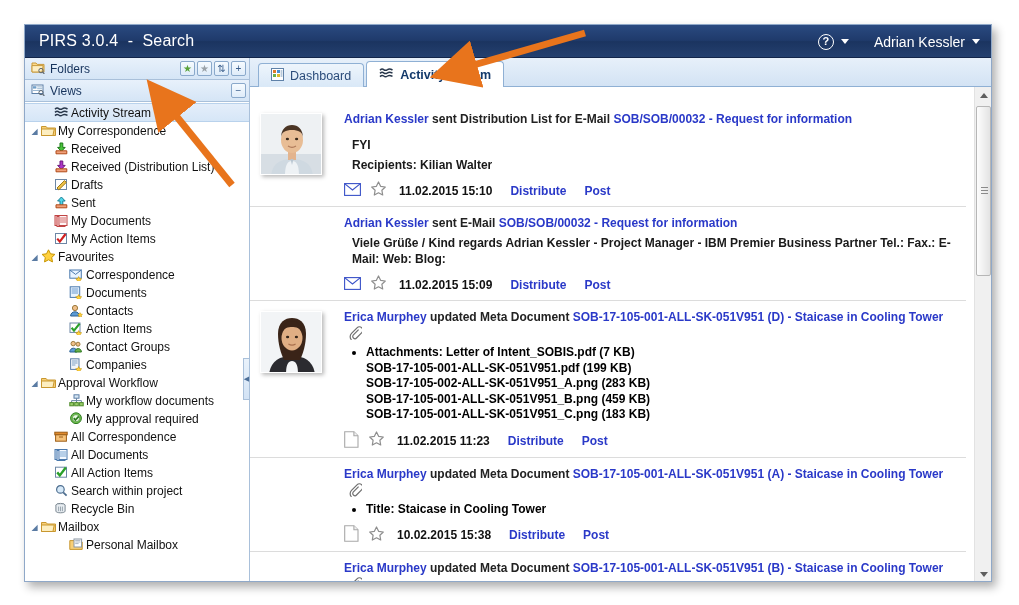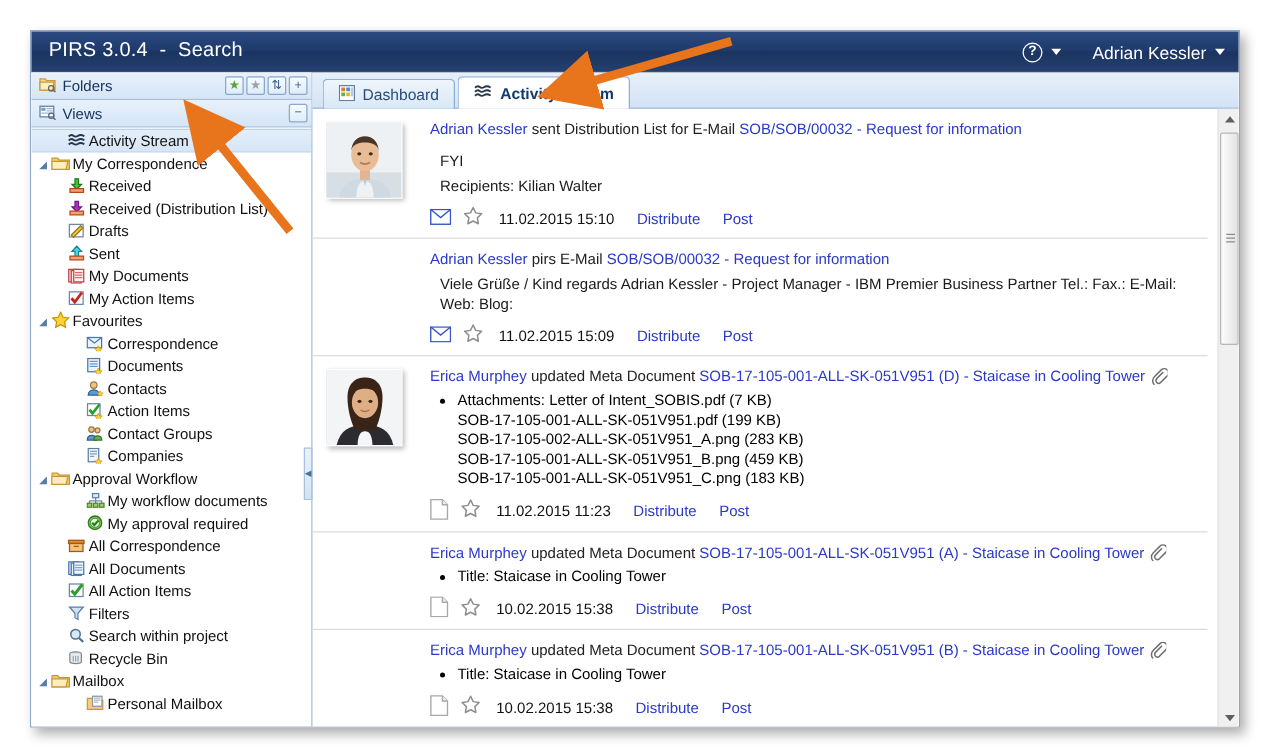--- a/index.html
+++ b/index.html
@@ -152,22 +152,23 @@
   .tab.active {
     background: #ffffff;
     height: 26px;
     color:#143a6b; font-weight: bold;
     top: 1px;
   }
 
   #stream-wrap { flex:1; display:flex; min-height:0; background:#ffffff; }
   #stream {
     flex:1; overflow:hidden; position:relative;
-    padding: 0 8px 0 0;
+    padding: 16px 8px 0 0;
     min-width:0;
+    font-weight:bold;
   }
 
   .entry {
     display: flex;
     padding: 8px 10px 6px 8px;
     border-bottom: 1px solid #dcdcdc;
     min-height: 0;
   }
   .avatar-col { width: 86px; flex: none; padding-left: 2px; padding-top:2px; }
   .avatar {
@@ -455,27 +456,20 @@
               </svg></span>
             <span class="tree-label">All Documents</span>
           </div>
           <div class="tree-row ind1">
             <span class="twisty"></span>
             <span class="tree-ico"><svg width="15" height="13" viewBox="0 0 15 13">
                 <rect x="1.5" y="1.2" width="11" height="10" fill="#ffffff" stroke="#6c86a5"></rect>
                 <path d="M3.2 6.4l2.6 3L11.8 1.6" stroke="#2aa02a" stroke-width="2.4" fill="none"></path>
               </svg></span>
             <span class="tree-label">All Action Items</span>
-          </div>
-          <div class="tree-row ind1">
-            <span class="twisty"></span>
-            <span class="tree-ico"><svg width="15" height="13" viewBox="0 0 15 13">
-                <path d="M1.6 1.6h11L8.4 6.6v5l-2.4-1.4V6.6z" fill="#cfe3f5" stroke="#5d7fa6"></path>
-              </svg></span>
-            <span class="tree-label">Filters</span>
           </div>
           <div class="tree-row ind1">
             <span class="twisty"></span>
             <span class="tree-ico"><svg width="15" height="13" viewBox="0 0 15 13">
                 <circle cx="6.4" cy="5.4" r="3.8" fill="#d6e9f8" stroke="#4f6f90" stroke-width="1.2"></circle>
                 <path d="M9.2 8.4l3.4 3.2" stroke="#4f6f90" stroke-width="1.8"></path>
               </svg></span>
             <span class="tree-label">Search within project</span>
           </div>
           <div class="tree-row ind1">
@@ -569,21 +563,21 @@
                     </svg></span>
                   <span class="ts">11.02.2015 15:10</span>
                   <a class="act lnk" href="#">Distribute</a>
                   <a class="act lnk" href="#">Post</a>
                 </div>
               </div>
             </div>
             <div class="entry">
               <div class="avatar-col"></div>
               <div class="entry-body">
-                <div class="entry-head"><a class="lnk actor" href="#">Adrian Kessler</a><span> pirs E-Mail </span><a class="lnk" href="#">SOB/SOB/00032 - Request for information</a></div>
+                <div class="entry-head"><a class="lnk actor" href="#">Adrian Kessler</a><span> sent E-Mail </span><a class="lnk" href="#">SOB/SOB/00032 - Request for information</a></div>
                 <div class="detail detail-plain">Viele Grüße / Kind regards Adrian Kessler - Project Manager - IBM Premier Business Partner Tel.: Fax.: E-Mail: Web: Blog:</div>
                 <div class="meta-row">
                   <span><svg width="17" height="13" viewBox="0 0 17 13">
                       <rect x="0.6" y="0.6" width="15.8" height="11.8" fill="#ffffff" stroke="#3a52c8" stroke-width="1.1"></rect>
                       <path d="M0.6 0.6L8.5 7 16.4 0.6" fill="none" stroke="#3a52c8" stroke-width="1.1"></path>
                     </svg></span>
                   <span><svg width="17" height="16" viewBox="0 0 17 16">
                       <path d="M8.5 1l2.1 4.3 4.7 0.7-3.4 3.3 0.8 4.7-4.2-2.2-4.2 2.2 0.8-4.7L1.7 6l4.7-0.7z" fill="none" stroke="#8e8e8e" stroke-width="1.2" stroke-linejoin="round"></path>
                     </svg></span>
                   <span class="ts">11.02.2015 15:09</span>

